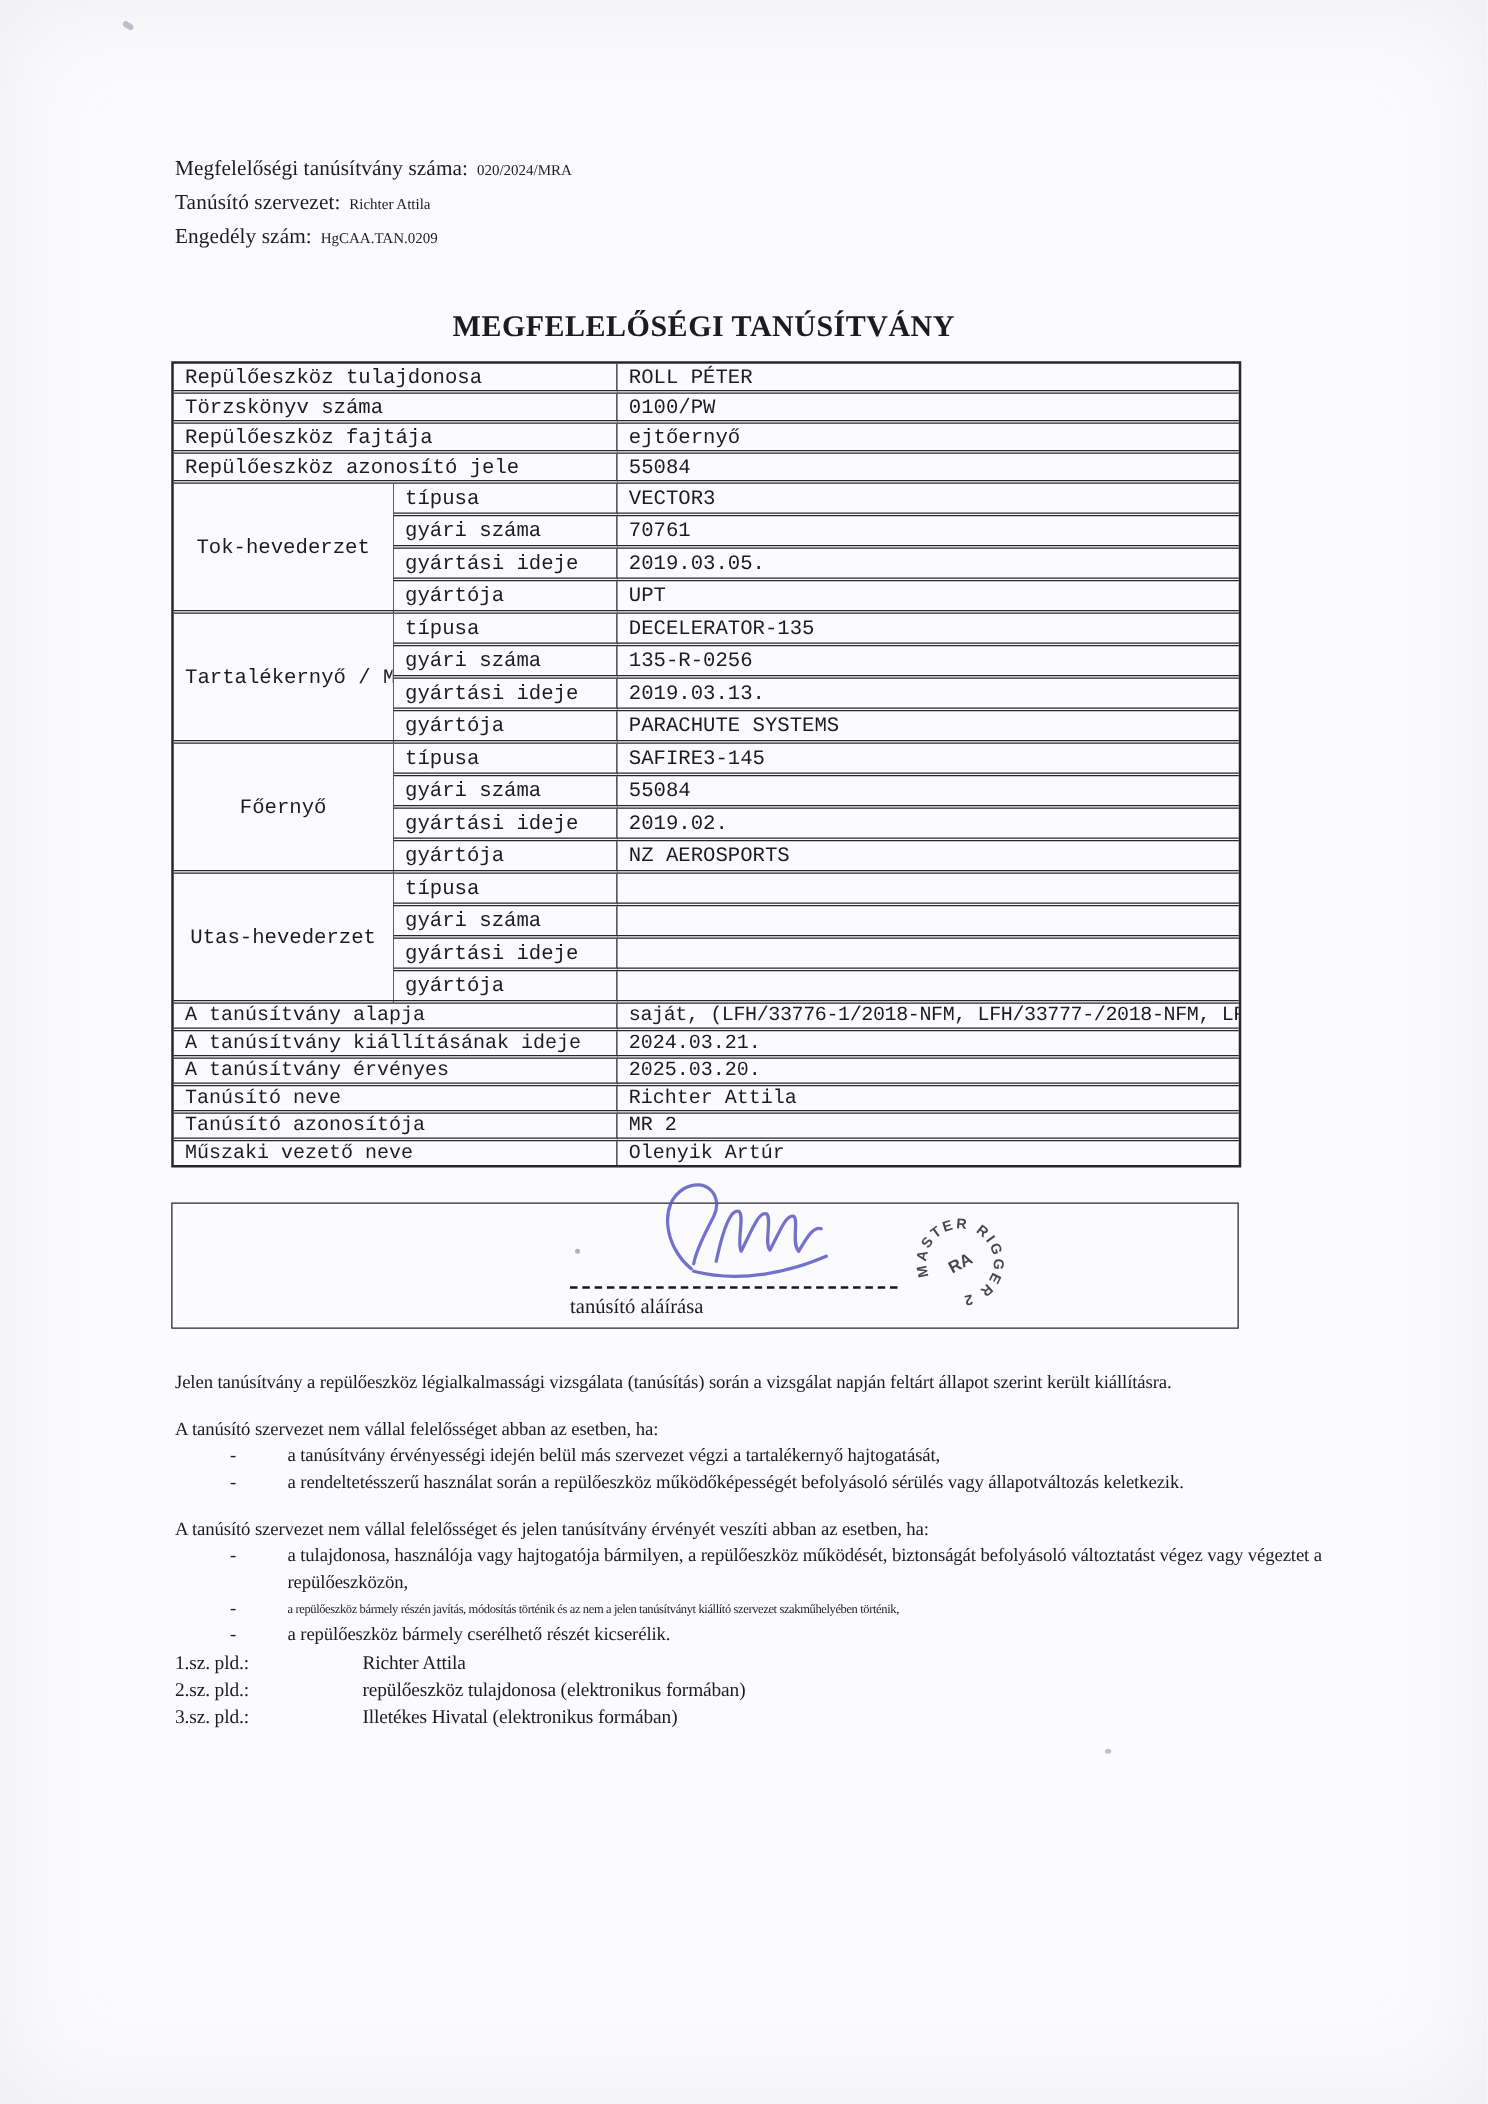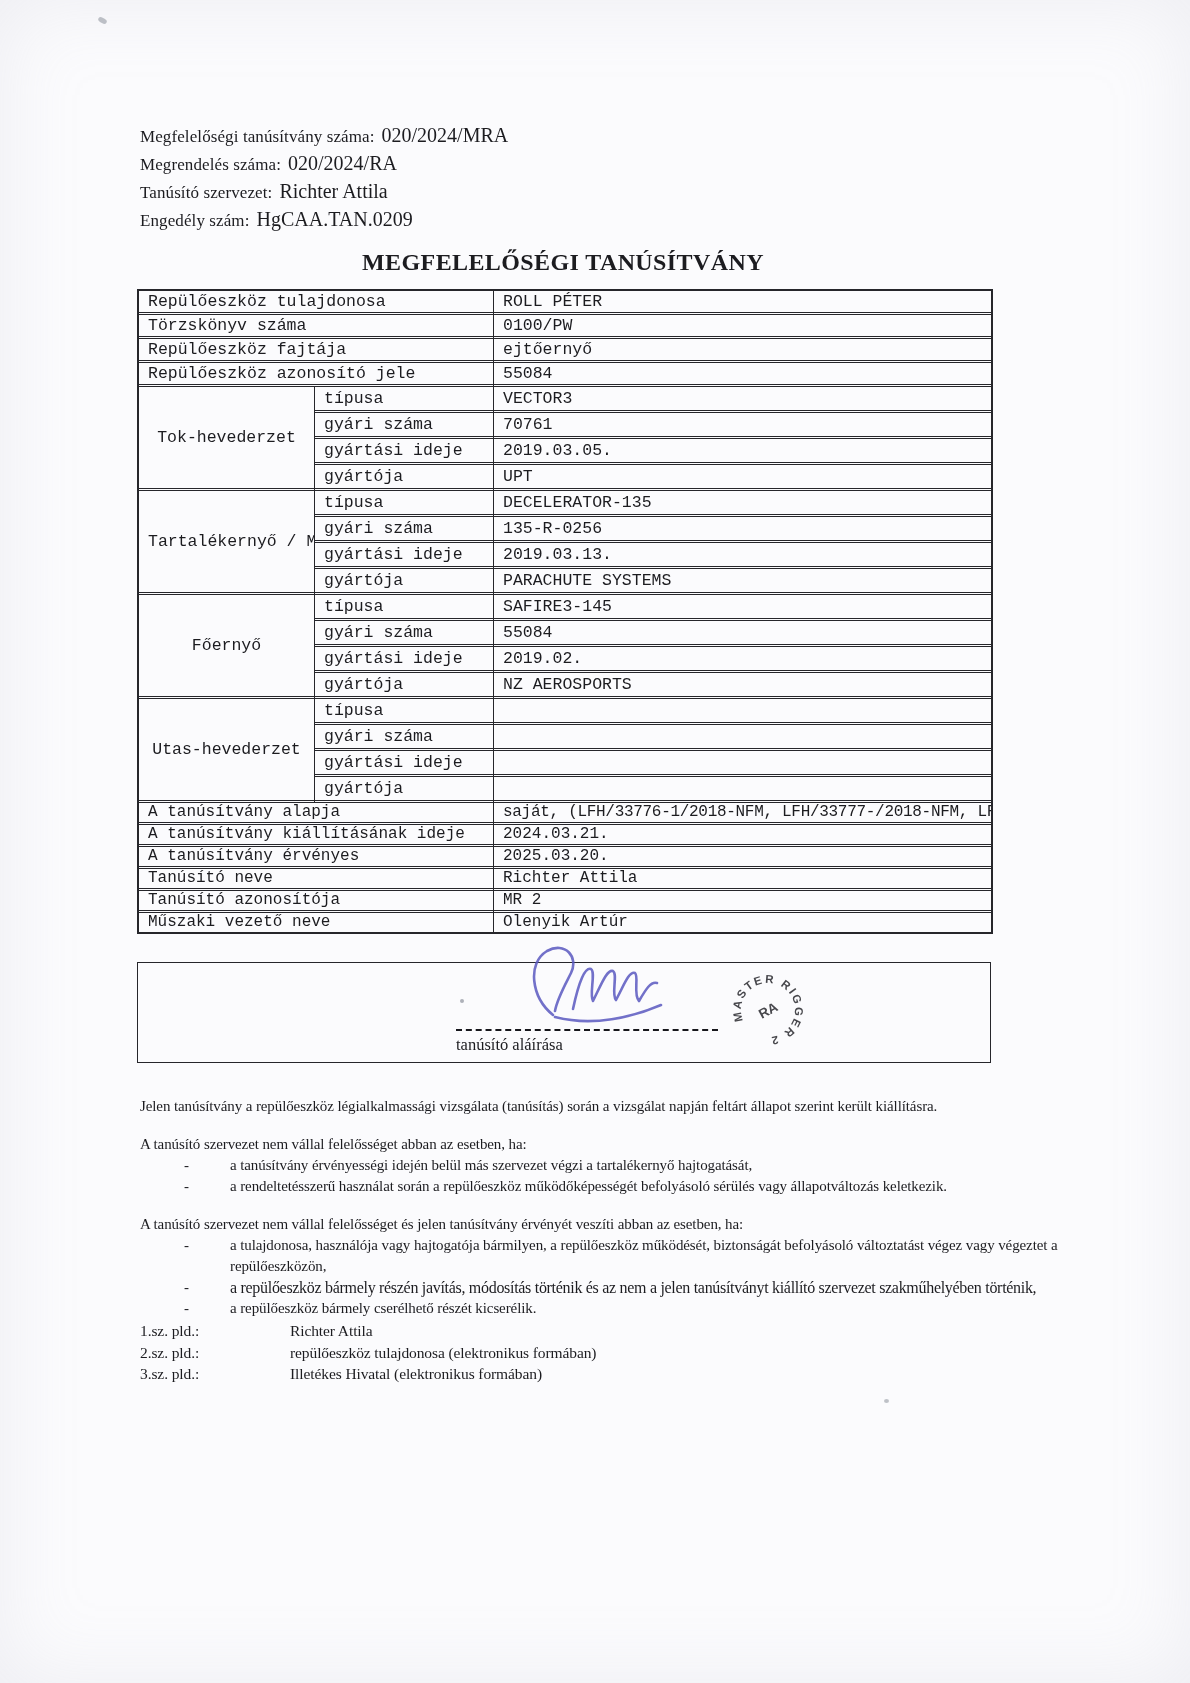--- a/index.html
+++ b/index.html
@@ -9,21 +9,21 @@
     font-family:"Liberation Serif","DejaVu Serif",serif;
     color:#1c1c20;
     position:relative;
     overflow:hidden;
   }
   .page{position:absolute;inset:0;box-shadow:inset 0 0 80px rgba(175,180,192,.18);}
 
   
   .meta{position:absolute;left:140px;top:122px;font-size:17px;line-height:26px;}
   .meta .lbl{letter-spacing:.1px;}
-  .meta .val{font-size:20px;margin-left:7px;}
+  .meta .val{font-size:12px;margin-left:7px;}
 
   
   .title{position:absolute;left:137px;top:249px;width:852px;margin:0;
     text-align:center;font-size:24px;font-weight:bold;letter-spacing:.4px;}
 
   
   table.cert{position:absolute;left:137px;top:289px;width:852px;
     border-collapse:separate;border-spacing:0;
     border:2.2px solid #26262b;table-layout:fixed;}
   table.cert td{
@@ -51,21 +51,21 @@
     text-align:left;font-size:16.5px;}
   .stamp{position:absolute;left:588px;top:5px;transform:rotate(-28deg);opacity:.88;}
 
   
   .bodytext{position:absolute;left:140px;top:1096px;width:945px;
     font-size:15px;line-height:21px;letter-spacing:-.1px;}
   .bodytext p{margin:0;}
   .p-gap{margin-bottom:17px !important;}
   .bullet{display:flex;}
   .b-dash{width:46px;padding-left:44px;flex:none;}
-  .bullet.long .b-text{font-size:16px;letter-spacing:-.3px;white-space:nowrap;}
+  .bullet.long .b-text{font-size:10px;letter-spacing:-.3px;white-space:nowrap;}
   .copies-title{margin-top:17px !important;}
   .copies{margin-top:1px;}
   .copy-row{display:flex;line-height:21.5px;font-size:15.5px;}
   .copy-num{width:150px;flex:none;}
 
   
   .speck{position:absolute;border-radius:50%;background:#8d929b;opacity:.55;}
   .speck.s1{left:98px;top:18px;width:9px;height:5px;transform:rotate(32deg);border-radius:40%;}
   .speck.s2{left:884px;top:1399px;width:5px;height:4px;}
   .speck.s3{left:460px;top:999px;width:4px;height:4px;opacity:.7;}
@@ -74,21 +74,20 @@
 <body>
 
 <div class="page">
 
   <span class="speck s1"></span>
   <span class="speck s2"></span>
   <span class="speck s3"></span>
 
   <div class="meta">
     <div><span class="lbl">Megfelelőségi tanúsítvány száma:</span><span class="val">020/2024/MRA</span></div>
-    <div><span class="lbl">Megrendelés száma:</span><span class="val">020/2024/RA</span></div>
     <div><span class="lbl">Tanúsító szervezet:</span><span class="val">Richter Attila</span></div>
     <div><span class="lbl">Engedély szám:</span><span class="val">HgCAA.TAN.0209</span></div>
   </div>
 
   <h1 class="title">MEGFELELŐSÉGI TANÚSÍTVÁNY</h1>
 
   <table class="cert">
     <colgroup>
         <col style="width:176px">
         <col style="width:179px">

